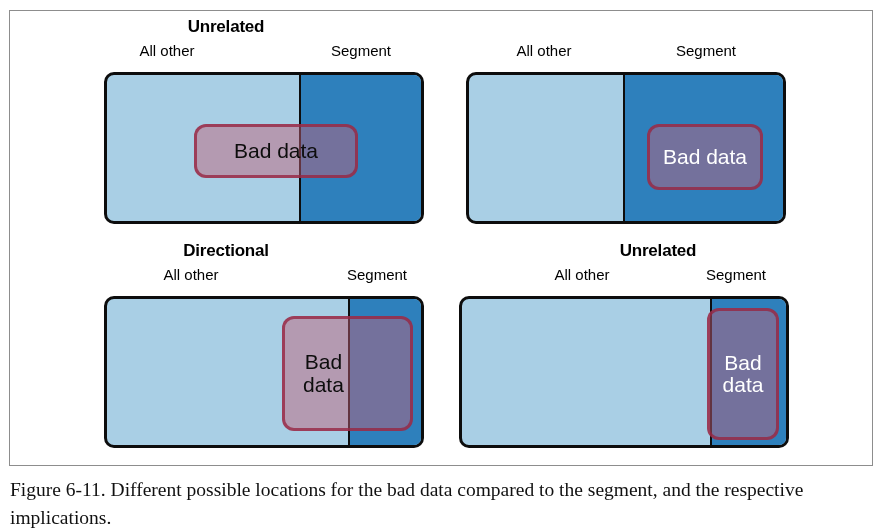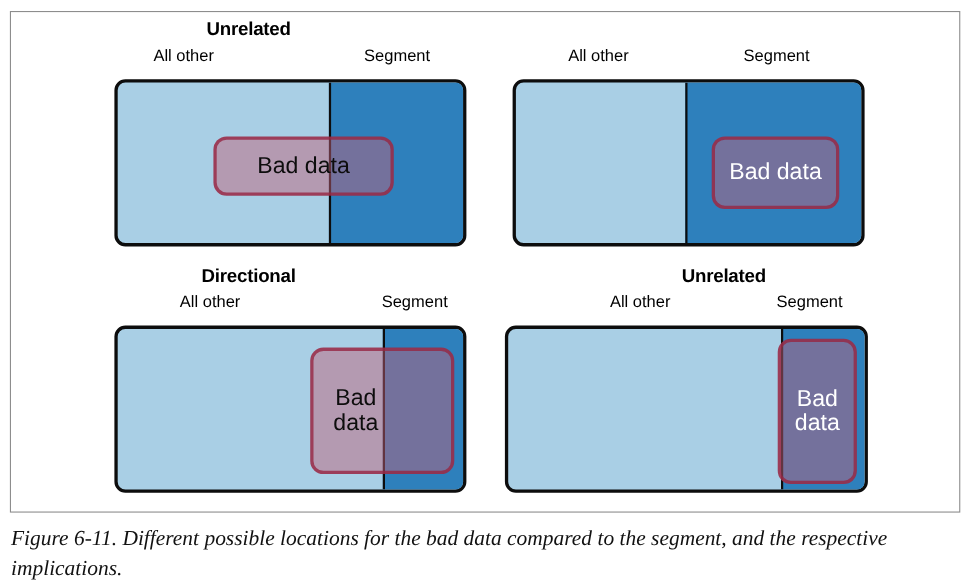--- a/index.html
+++ b/index.html
@@ -109,21 +109,20 @@
     padding: 0 2px;
   }
 
   
   .caption {
     position: absolute;
     left: 10px;
     top: 472px;
     width: 860px;
     font-family: "Liberation Serif", "DejaVu Serif", serif;
-    font-style: italic;
     font-size: 19.5px;
     line-height: 1.42;
     color: #111111;
   }
 </style>
 </head>
 <body>
 
 <div id="figure-root">
 

